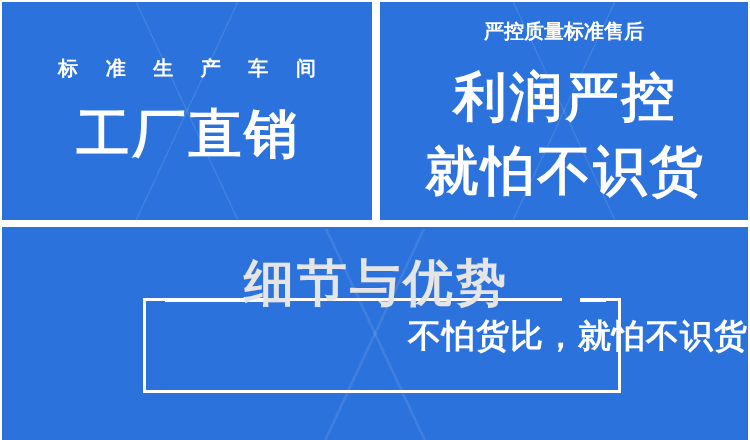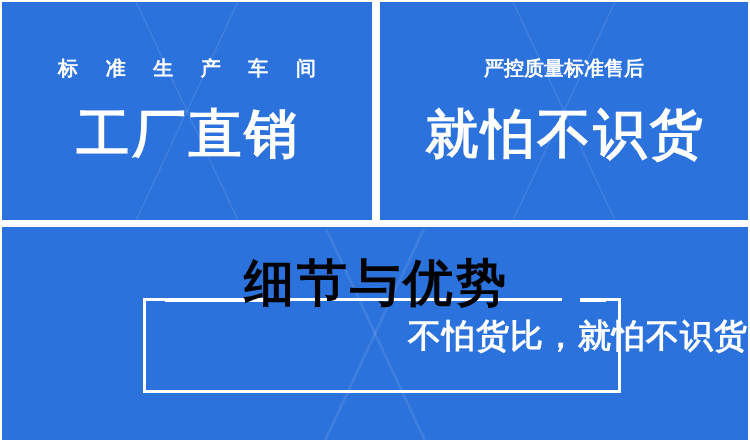--- a/index.html
+++ b/index.html
@@ -107,21 +107,21 @@
     background:#2c72dc;
   }
   #gap-left{  left:270px; width:18px; }
   #gap-right{ left:560px; width:18px; }
 
   #detail-title{
     position:absolute;
     left:0;right:0;
     top:31px;
     text-align:center;
-    color:#000000;
+    color:#e5e5e5;
     font-size:50px;
     font-weight:700;
     line-height:1;
     letter-spacing:3px;
     text-indent:3px;
     white-space:nowrap;
   }
   #detail-sub{
     position:absolute;
     left:0;right:0;
@@ -144,20 +144,21 @@
   <div class="panel" id="panel-left">
     <div class="top-inner">
       <div class="eyebrow spaced">标 准 生 产 车 间</div>
       <div class="headline">工厂直销</div>
     </div>
   </div>
 
   <div class="panel" id="panel-right">
     <div class="top-inner">
       <div class="eyebrow">严控质量标准售后</div>
+      <div class="headline">利润严控</div>
       <div class="headline">就怕不识货</div>
     </div>
   </div>
 
   <div class="panel" id="panel-bottom">
 
     <div id="detail-frame"></div>
     <div id="frame-notch"></div>
 
     <div class="dash-gap" id="gap-left"></div>

